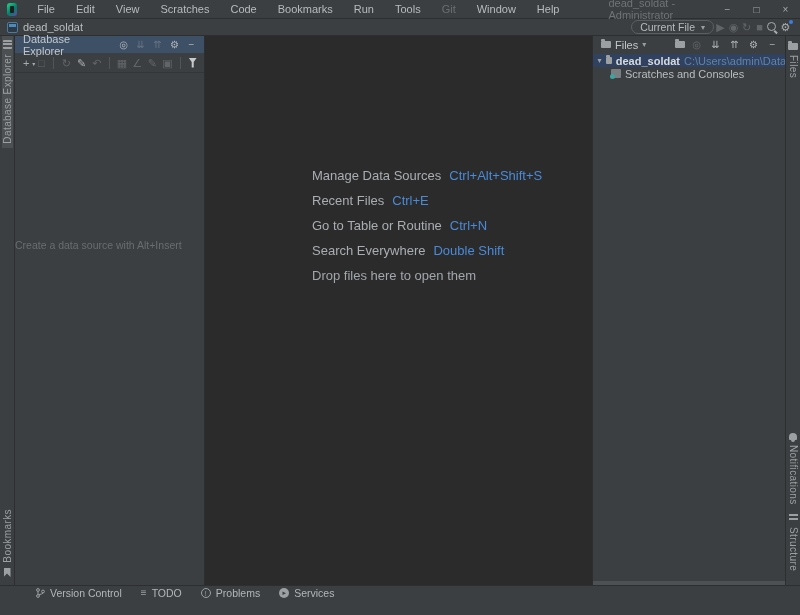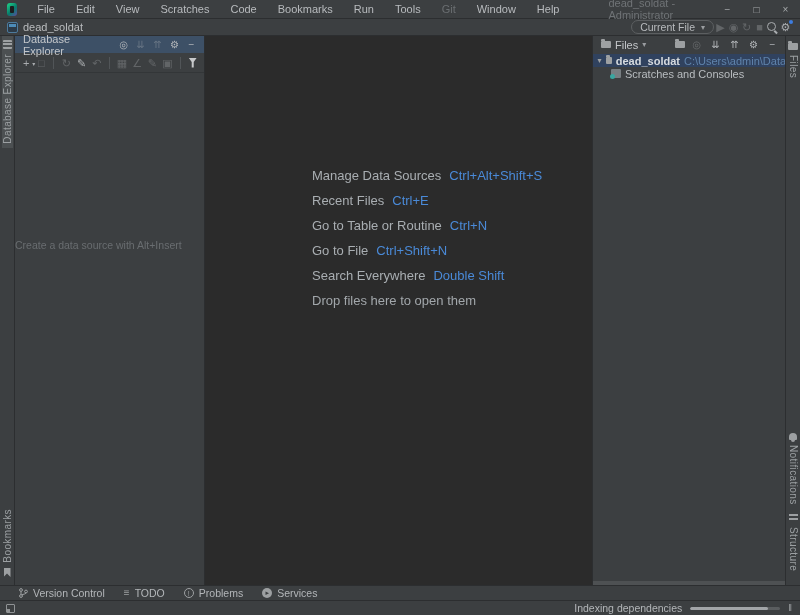--- a/index.html
+++ b/index.html
@@ -94,21 +94,21 @@
   .tree-chevron { width:9px; font-size:8px; color:#9da0a2; text-align:center; margin-left:4px; }
   .tree-name { color:#d6dade; font-weight:bold; }
   .tree-path { color:#5f83ab; overflow:hidden; }
   .row-child { padding-left:18px; }
   .scratch-icon { width:10px; height:9px; background:#787e82; border-radius:1px; position:relative; }
   .scratch-icon::after { content:""; position:absolute; left:-1px; bottom:-1px; width:5px; height:5px;
     border-radius:50%; background:#3aa6a0; }
   .tree-label { color:#b9bdc0; }
   .hstrip { margin-top:auto; height:4px; background:#4e5153; }
   
-  .windows-bar { height:15px; display:flex; align-items:center; padding-left:19px; border-top:1px solid #2c2e30; }
+  .windows-bar { height:15px; display:flex; align-items:center; padding-left:36px; border-top:1px solid #2c2e30; }
   .wb-item { display:flex; align-items:center; gap:5px; margin-right:19px; color:#b3b6b9; font-size:10.5px; }
   .wb-ic { color:#9da0a2; font-size:10px; line-height:10px; }
   .icon-problems { width:10px; height:10px; border-radius:50%; border:1px solid #9da0a2; color:#9da0a2;
     font-size:7px; display:flex; align-items:center; justify-content:center; }
   .icon-services { width:10px; height:10px; border-radius:50%; background:#9da0a2; color:#3c3f41;
     font-size:7px; display:flex; align-items:center; justify-content:center; }
   .branch-svg { display:block; }
   .status-bar { height:15px; display:flex; align-items:center; padding:0 8px 0 6px; border-top:1px solid #2c2e30; }
   .corner-ic { width:9px; height:9px; border:1px solid #8f9294; border-radius:1px; position:relative; }
   .corner-ic::after { content:""; position:absolute; left:0; bottom:0; width:3px; height:3px; background:#8f9294; }
@@ -216,24 +216,20 @@
         </div>
         <div class="sc-row">
           <span class="sc-label">Recent Files</span>
           <span class="sc-keys">Ctrl+E</span>
         </div>
         <div class="sc-row">
           <span class="sc-label">Go to Table or Routine</span>
           <span class="sc-keys">Ctrl+N</span>
         </div>
         <div class="sc-row">
-          <span class="sc-label">Go to File</span>
-          <span class="sc-keys">Ctrl+Shift+N</span>
-        </div>
-        <div class="sc-row">
           <span class="sc-label">Search Everywhere</span>
           <span class="sc-keys">Double Shift</span>
         </div>
         <div class="drop-hint">Drop files here to open them</div>
       </div>
     </div>
 
     <div class="files-panel">
       <div class="panel-header files-header">
         <span class="mini-folder" style="margin-top:0;"></span>
@@ -295,24 +291,14 @@
     <div class="wb-item">
       <span class="icon-problems">!</span>
       <span>Problems</span>
     </div>
     <div class="wb-item">
       <span class="icon-services">▸</span>
       <span>Services</span>
     </div>
   </div>
 
-  <div class="status-bar">
-    <span class="corner-ic"></span>
-    <div class="status-right">
-      <span class="indexing-label">Indexing dependencies</span>
-      <div class="progress-track">
-        <div class="progress-fill"></div>
-      </div>
-      <span class="pause-ic">‖</span>
-    </div>
-  </div>
 
 </div>
 
 </body></html>

